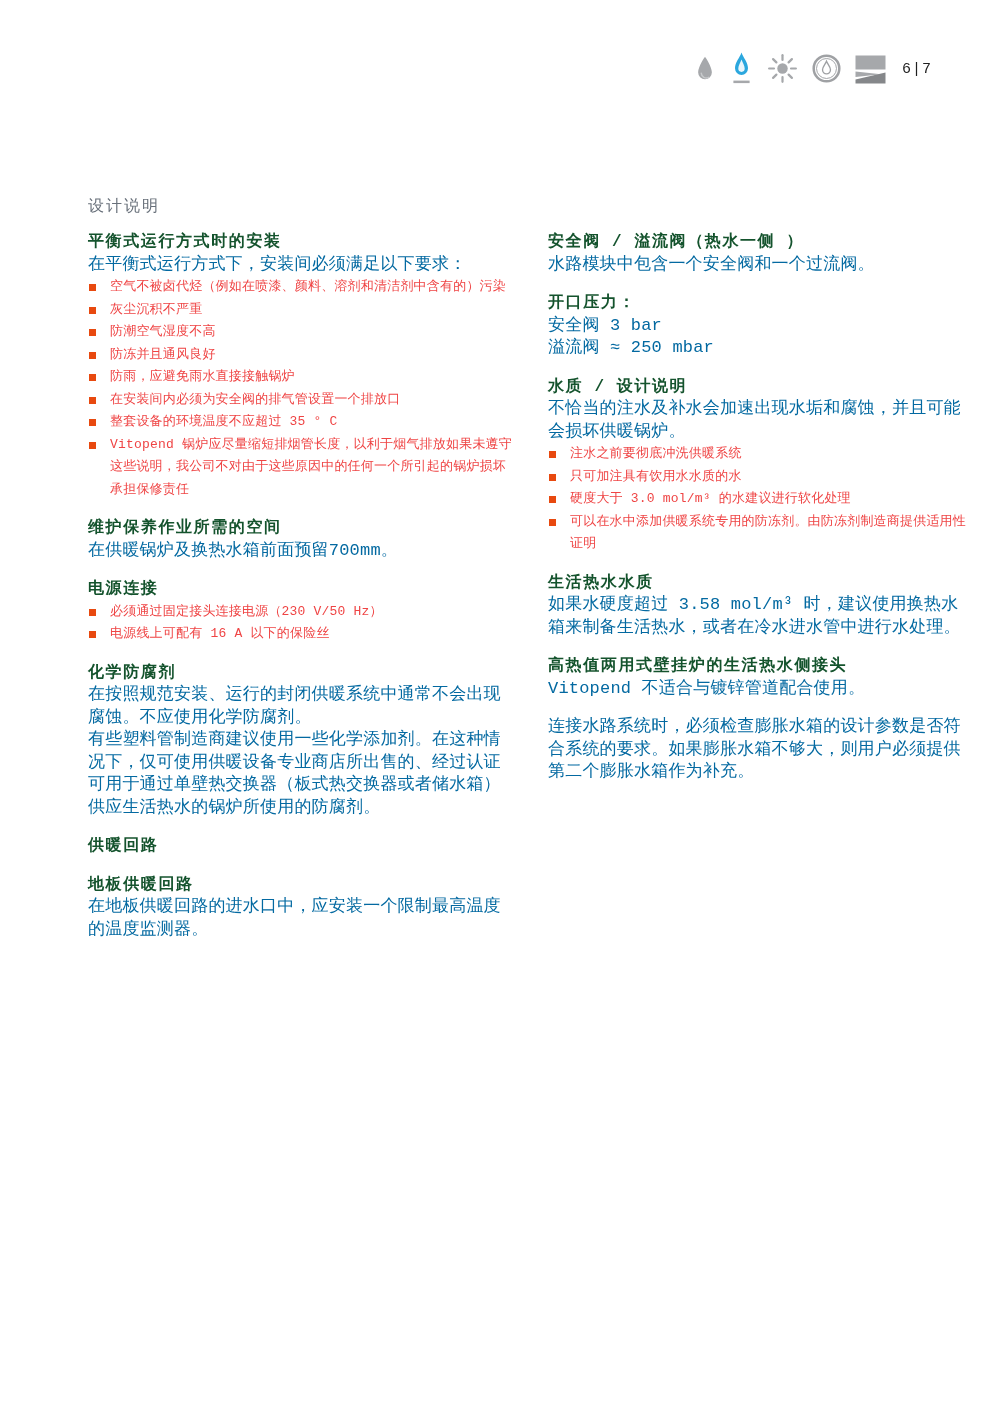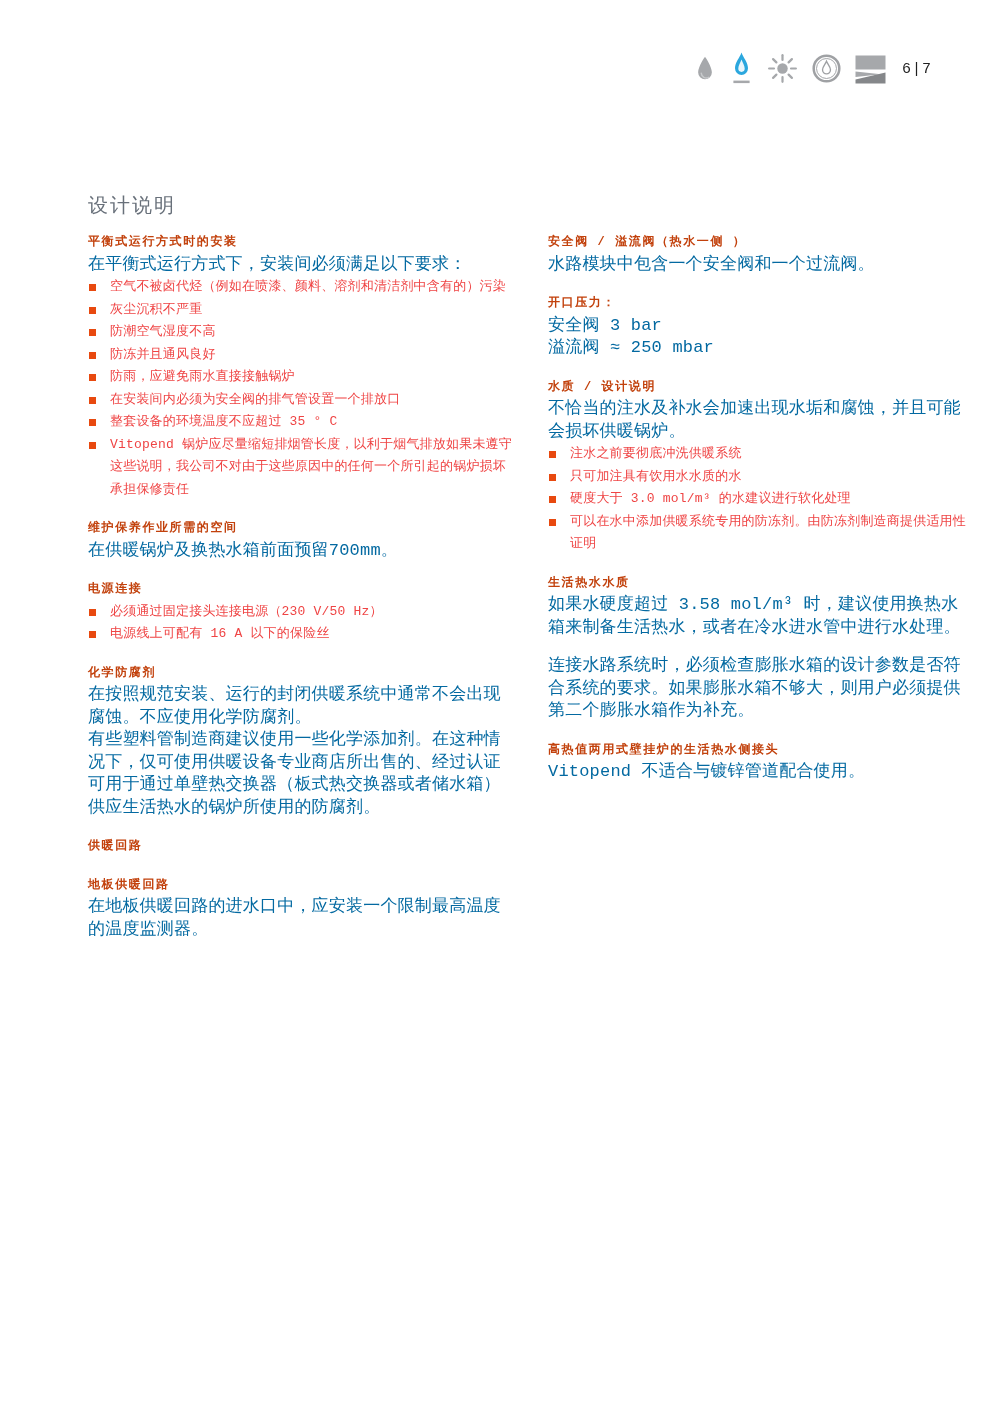--- a/index.html
+++ b/index.html
@@ -5,29 +5,29 @@
   html,body{margin:0;padding:0;background:#ffffff;}
   .page{
     position:relative;width:968px;height:1414px;background:#ffffff;overflow:hidden;
     font-family:Liberation Mono, monospace;color:#1f1f1f;
   }
   
   .topbar{position:absolute;top:52px;right:36px;display:flex;align-items:flex-end;}
   .topbar .ico{display:inline-flex;align-items:flex-end;margin-left:13px;}
   .pagenum{font-size:15px;letter-spacing:1px;color:#1f1f1f;margin-left:16px;padding-bottom:6px;}
   
-  .title{position:absolute;left:88px;top:194px;margin:0;font-size:20px;font-weight:400;
+  .title{position:absolute;left:88px;top:194px;margin:0;font-size:16px;font-weight:400;
          letter-spacing:2px;color:#68707a;line-height:26px;}
   
   .columns{position:absolute;left:88px;top:231px;width:884px;display:flex;gap:36px;}
   .col{width:424px;}
   .sec{margin:0;}
   .col .sec + .sec{margin-top:16px;}
   .sec.no-head{margin-top:23px;}
-  h2{margin:0;font-size:12px;font-weight:700;letter-spacing:1.6px;line-height:22.5px;color:#c2410c;}
+  h2{margin:0;font-size:16px;font-weight:700;letter-spacing:1.6px;line-height:22.5px;color:#14532d;}
   p{margin:0;font-size:17px;line-height:22.5px;letter-spacing:0.2px;color:#0369a1;}
   ul{list-style:none;margin:0;padding:0;}
   li{position:relative;padding-left:22px;font-size:13px;line-height:22.5px;letter-spacing:0.2px;color:#ef4444;}
   .sq{position:absolute;left:1px;top:8px;width:7px;height:7px;background:#e8490f;}
 </style>
 </head>
 <body>
 
 <div class="page">
 
@@ -150,24 +150,24 @@
           <li><span class="sq"></span><span>硬度大于 3.0 mol/m³ 的水建议进行软化处理</span></li>
           <li><span class="sq"></span><span>可以在水中添加供暖系统专用的防冻剂。由防冻剂制造商提供适用性证明</span></li>
         </ul>
       </section>
 
       <section class="sec">
         <h2>生活热水水质</h2>
         <p>如果水硬度超过 3.58 mol/m³ 时，建议使用换热水箱来制备生活热水，或者在冷水进水管中进行水处理。</p>
       </section>
 
-      <section class="sec no-head">
-        <p>连接水路系统时，必须检查膨胀水箱的设计参数是否符合系统的要求。如果膨胀水箱不够大，则用户必须提供第二个膨胀水箱作为补充。</p>
-      </section>
-
       <section class="sec">
         <h2>高热值两用式壁挂炉的生活热水侧接头</h2>
         <p>Vitopend 不适合与镀锌管道配合使用。</p>
+      </section>
+
+      <section class="sec no-head">
+        <p>连接水路系统时，必须检查膨胀水箱的设计参数是否符合系统的要求。如果膨胀水箱不够大，则用户必须提供第二个膨胀水箱作为补充。</p>
       </section>
 
     </div>
   </div>
 </div>
 
 </body></html>

